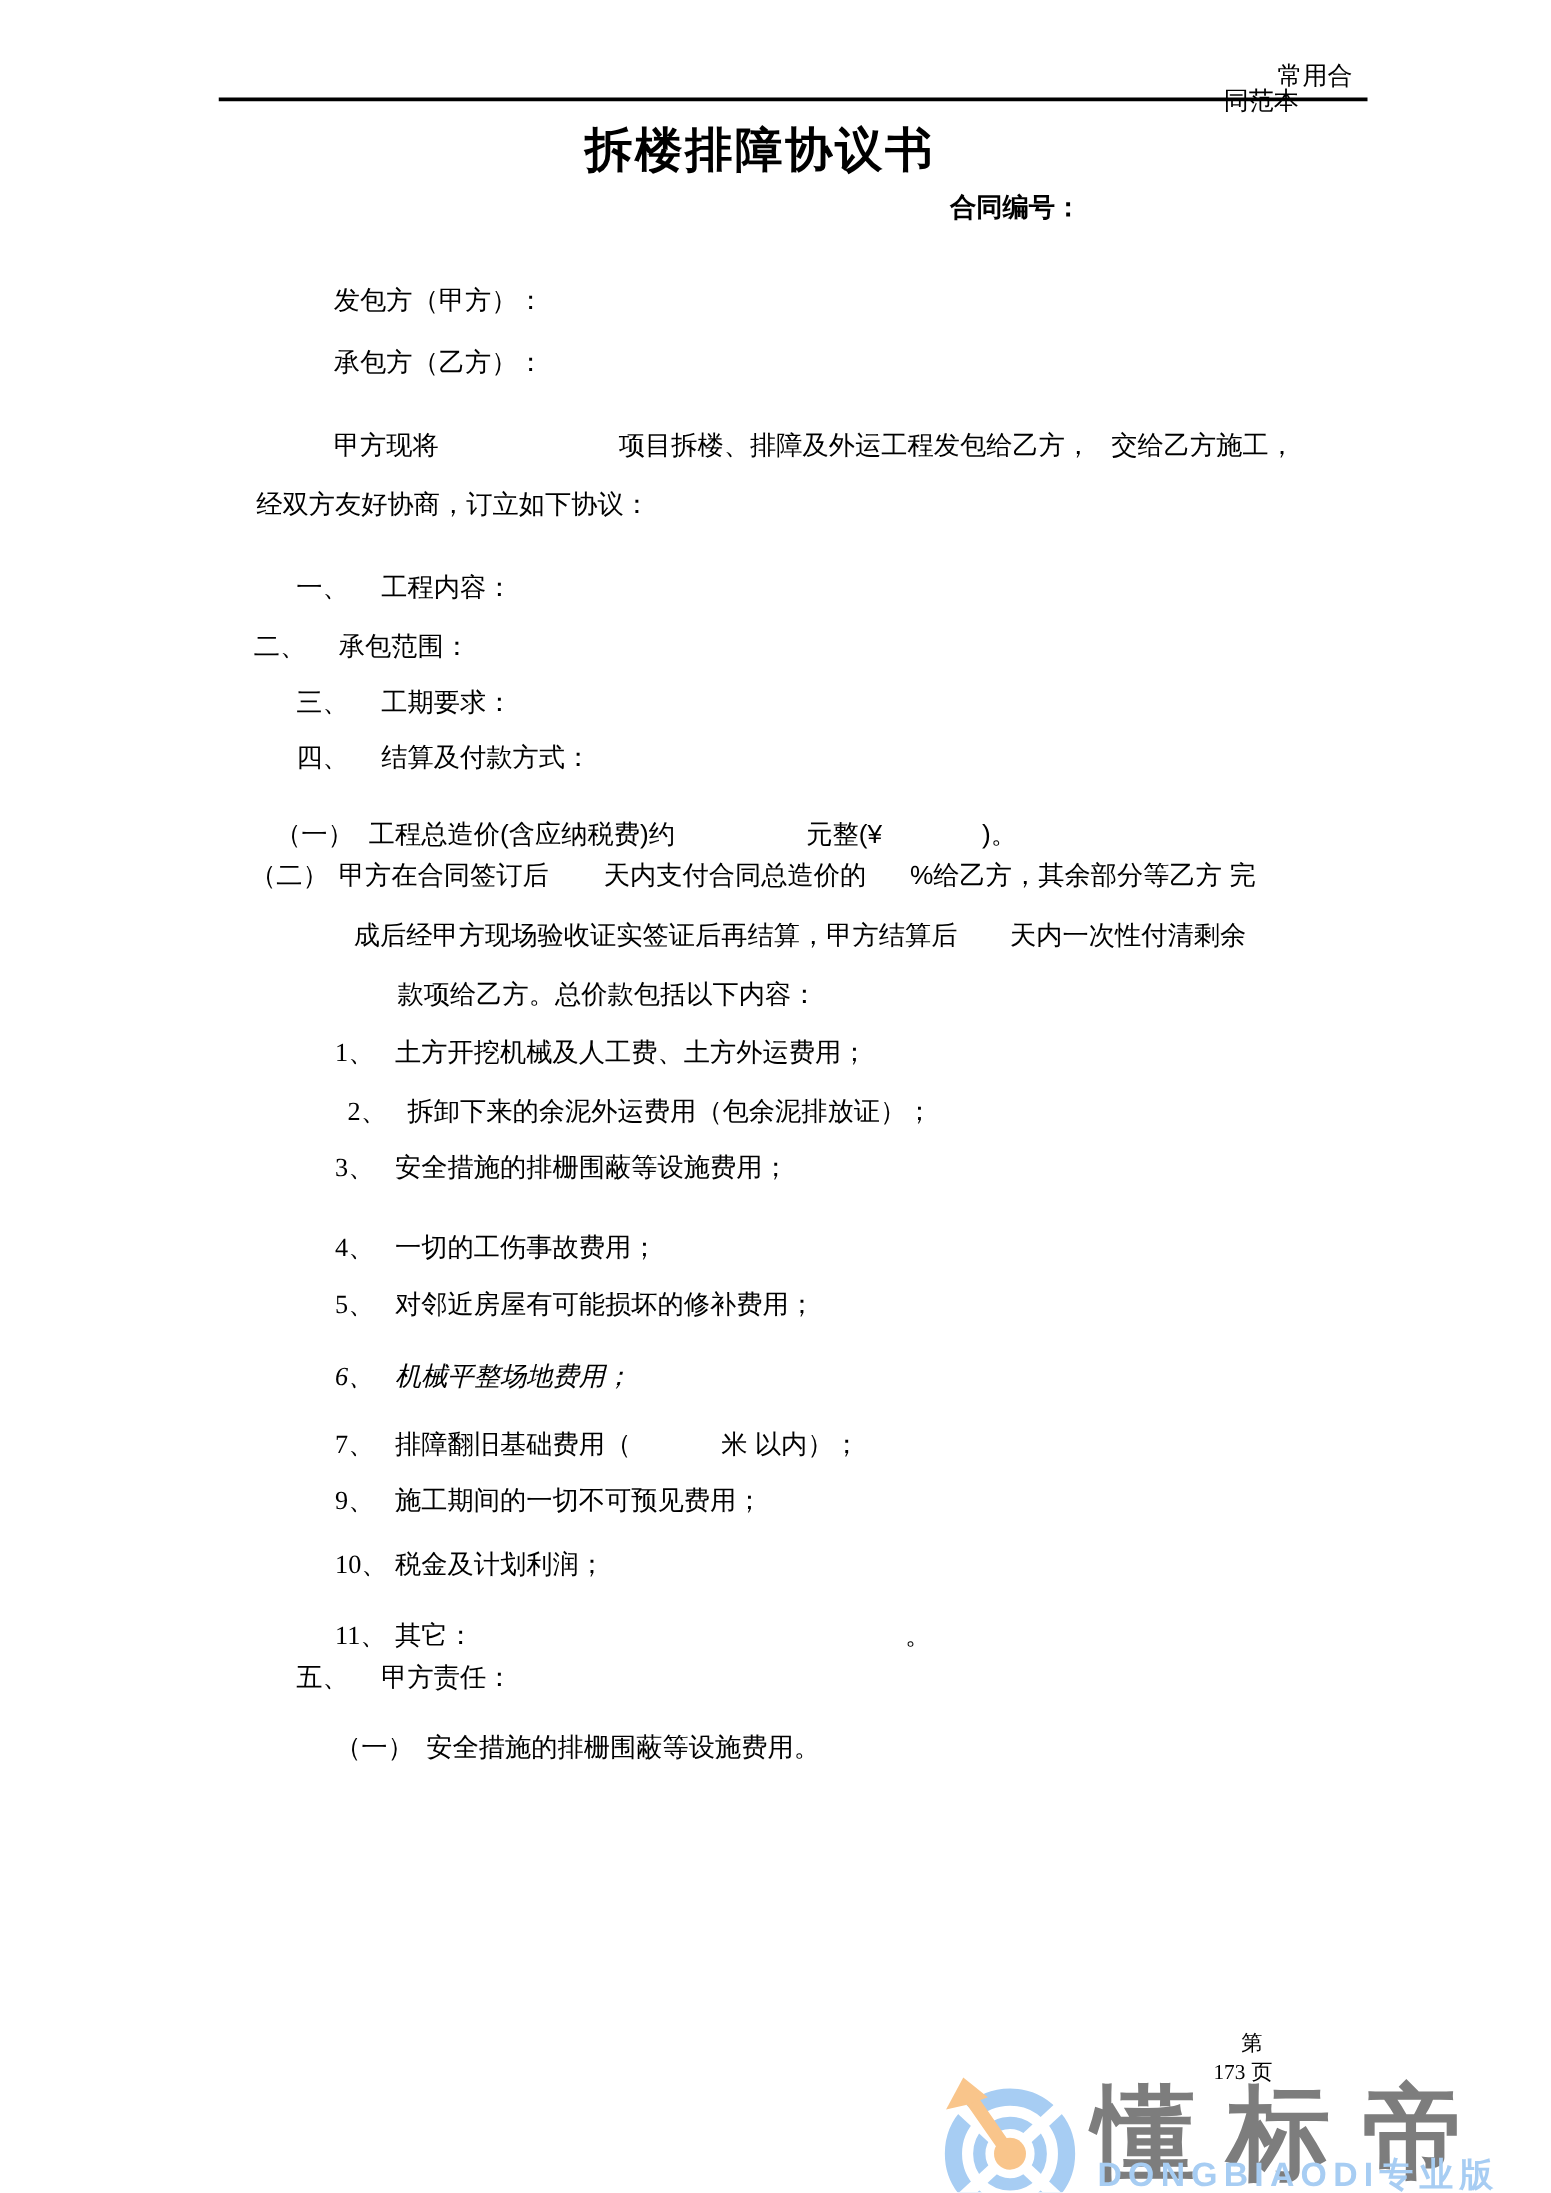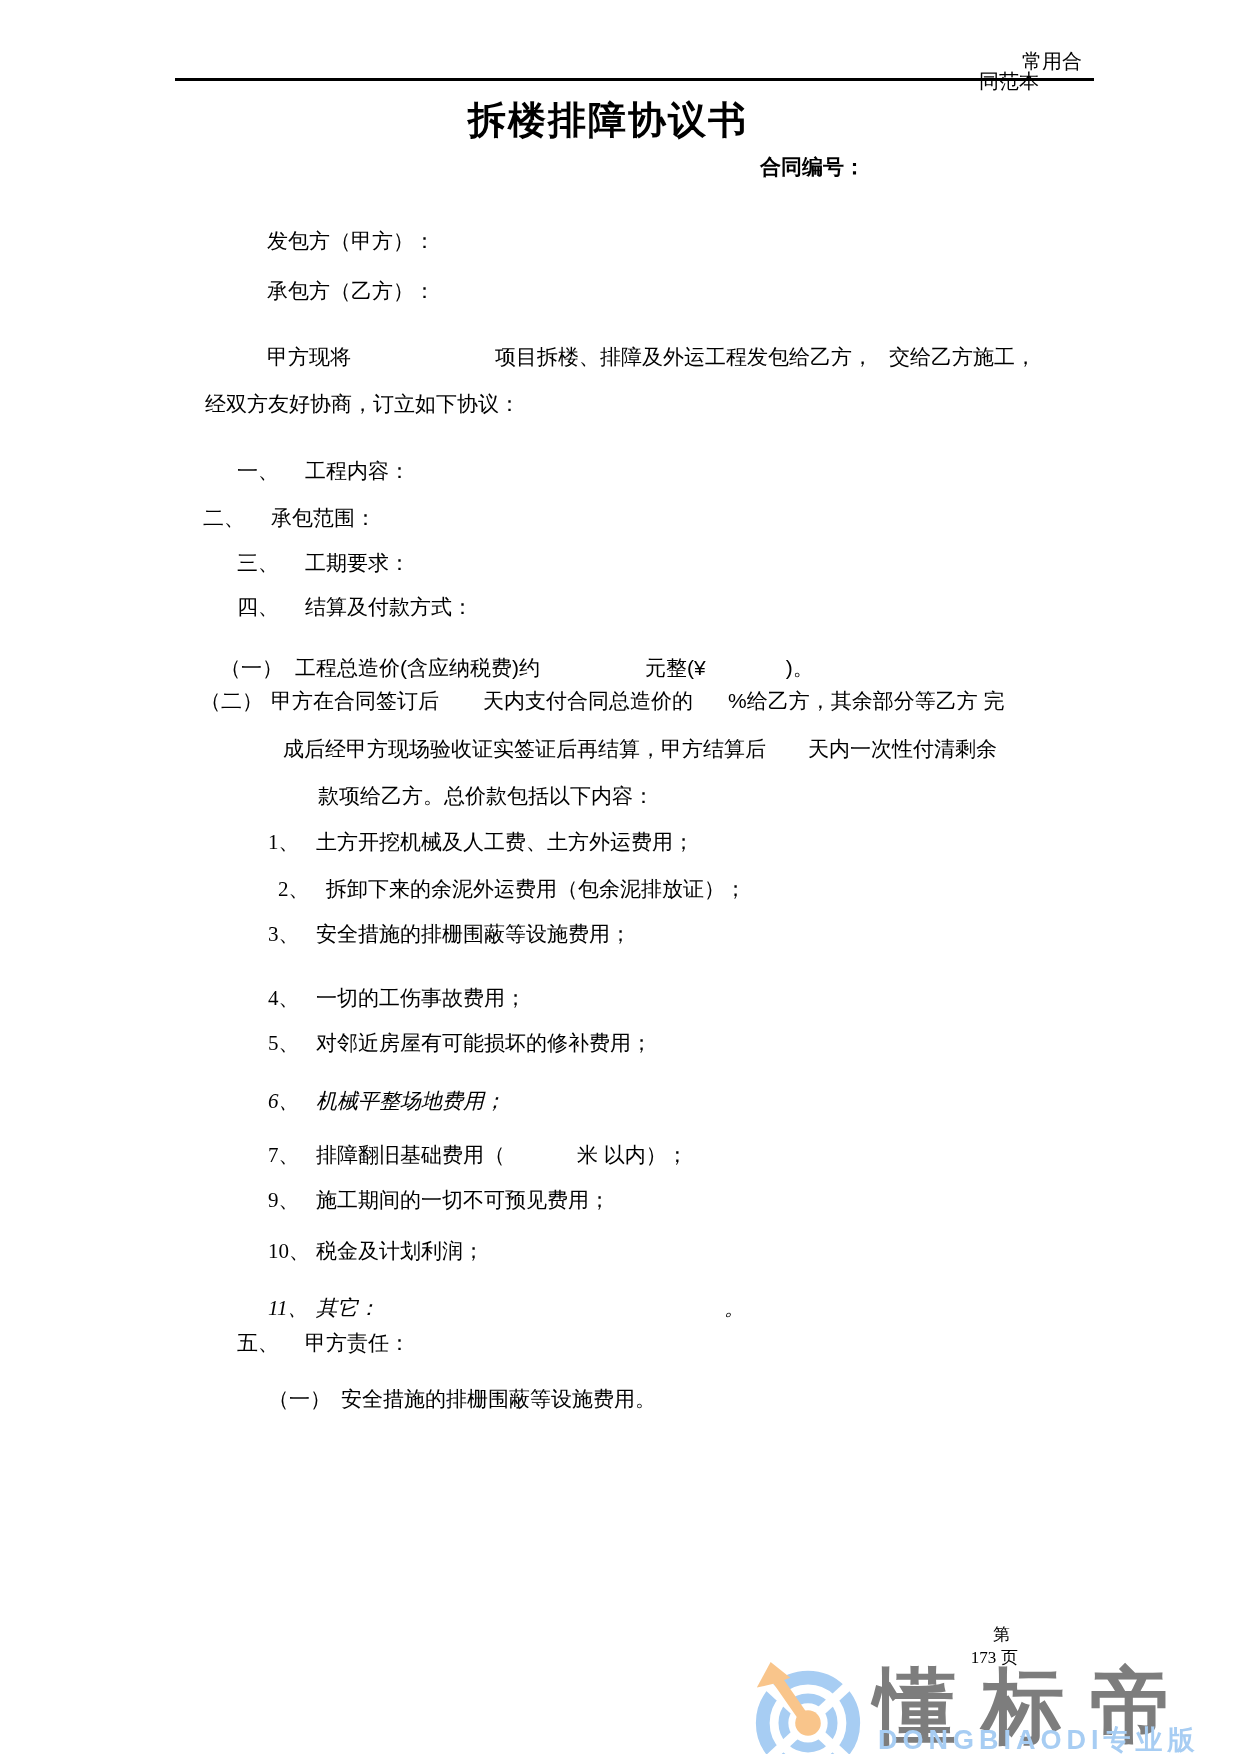--- a/index.html
+++ b/index.html
@@ -104,21 +104,21 @@
   </div>
   <div class="abs body-txt" style="left:268px;top:1143px;">
     <span class="item-num">7、</span><span>排障翻旧基础费用（</span><span class="sp" style="width:72px;"></span><span>米 以内）；</span>
   </div>
   <div class="abs body-txt" style="left:268px;top:1188px;">
     <span class="item-num">9、</span><span>施工期间的一切不可预见费用；</span>
   </div>
   <div class="abs body-txt" style="left:268px;top:1239px;">
     <span class="item-num">10、</span><span>税金及计划利润；</span>
   </div>
-  <div class="abs body-txt" style="left:268px;top:1296px;font-style:italic;">
+  <div class="abs body-txt" style="left:268px;top:1296px;">
     <span class="item-num">11、</span><span>其它：</span><span class="sp" style="width:345px;"></span><span>。</span>
   </div>
 
   <div class="abs body-txt" style="left:237px;top:1331px;">
     <span class="clause-num">五、</span><span>甲方责任：</span>
   </div>
   <div class="abs body-txt" style="left:268px;top:1387px;">
     <span class="paren-num" style="margin-right:10px;">（一）</span><span>安全措施的排栅围蔽等设施费用。</span>
   </div>
 

